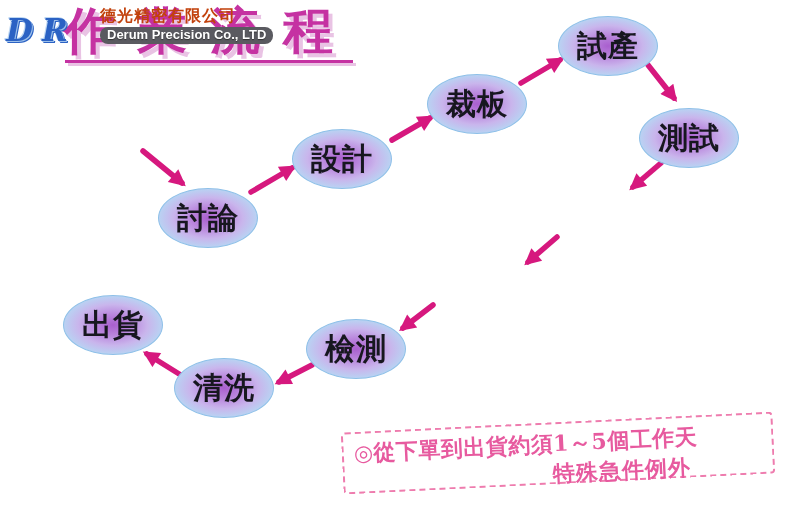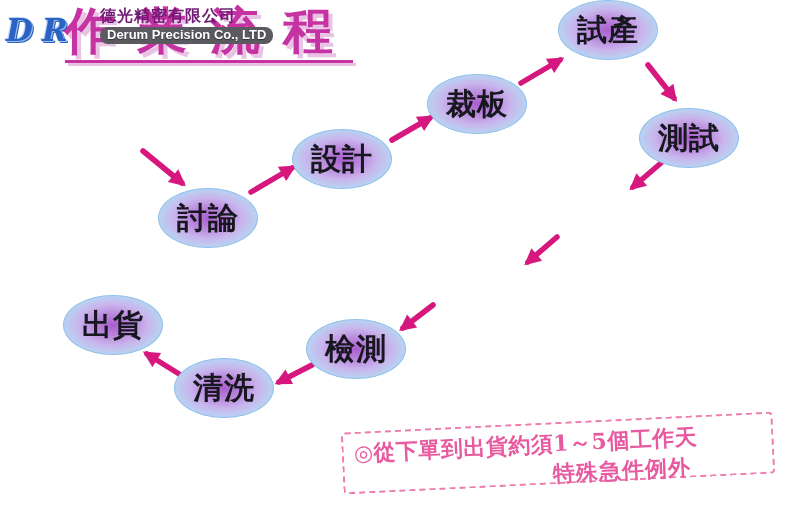--- a/index.html
+++ b/index.html
@@ -20,21 +20,21 @@
   }
   .logo{
     position:absolute;left:6px;top:15px;z-index:5;
     font-family:"DejaVu Serif",serif;font-style:italic;font-weight:900;
     font-size:31px;color:#2b62c4;letter-spacing:9px;line-height:1;
     text-shadow:1px 1px 0 #9dc0ea,2px 2px 0 #2b62c4,-1px -1px 0 #bcd6f2;
   }
   .company{position:absolute;left:100px;top:7px;z-index:5;line-height:1.1;}
   .company-zh{
     font-family:"DejaVu Serif",serif;font-weight:bold;
-    font-size:16px;color:#701a75;letter-spacing:1px;white-space:nowrap;
+    font-size:16px;color:#c2410c;letter-spacing:1px;white-space:nowrap;
   }
   .company-en{
     display:inline-block;margin-top:1px;
     font-size:13px;font-weight:bold;color:#ffffff;background:#5a5a60;
     border-radius:8px;padding:1px 7px 2px 7px;white-space:nowrap;
     text-shadow:0 1px 1px #333;
   }
 
   
   .node{
@@ -108,21 +108,21 @@
 
     <div class="node" style="left: 158px; top: 188px;">
       <span>討論</span>
     </div>
     <div class="node" style="left: 427px; top: 74px;">
       <span>裁板</span>
     </div>
     <div class="node" style="left: 292px; top: 129px;">
       <span>設計</span>
     </div>
-    <div class="node" style="left: 558px; top: 0; text-align: center;">
+    <div class="node" style="left: 558px; top: 16px; text-align: center;">
       <span>試產</span>
     </div>
     <div class="node" style="left: 639px; top: 108px;">
       <span>測試</span>
     </div>
     <div class="node" style="left: 306px; top: 319px;">
       <span>檢測</span>
     </div>
     <div class="node" style="left: 174px; top: 358px;">
       <span>清洗</span>

